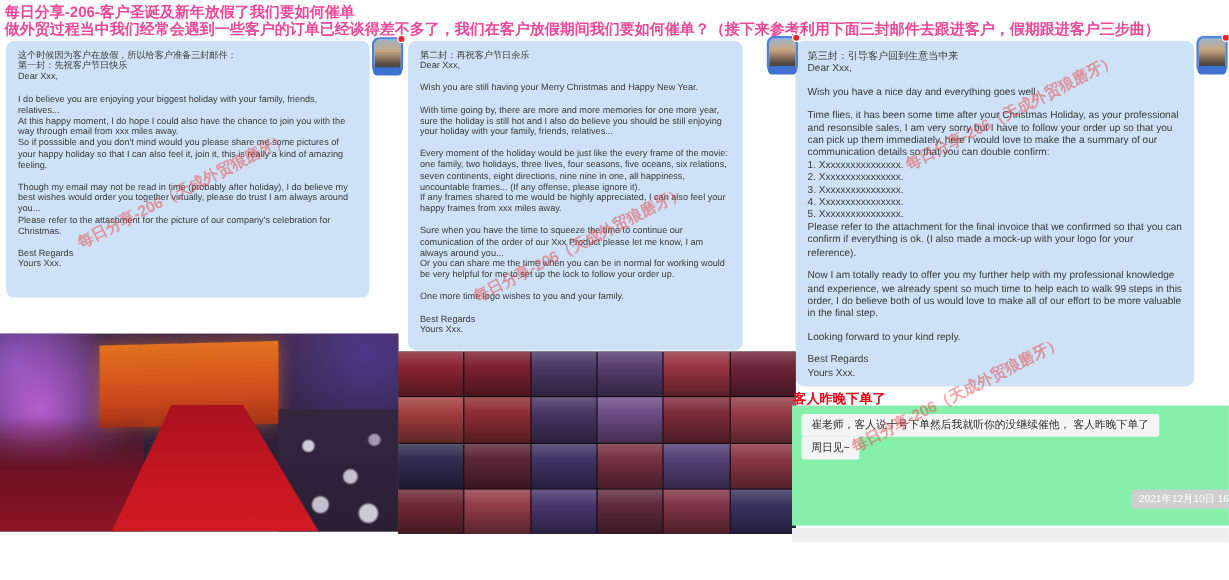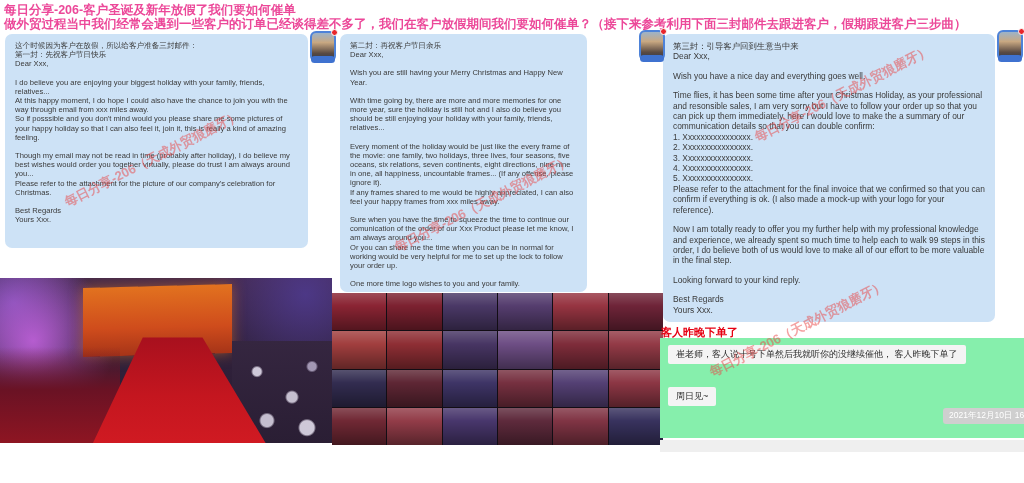--- a/index.html
+++ b/index.html
@@ -13,21 +13,21 @@
   .hdr.l1{top:2px;}
   .hdr.l2{top:16px;}
 
   
   .email{position:absolute;background:#cde2f6;border-radius:7px;
          color:#3a3a3a;font-size:7.6px;line-height:9.2px;padding:7px 10px;
          box-sizing:border-box;}
   .email p{margin:0 0 9px;white-space:pre-wrap;}
   .email p:last-child{margin-bottom:0;}
   .email.e1{left:5px;  top:34px; width:303px;height:214px;}
-  .email.e2{left:340px;top:34px; width:247px;height:258px;}
+  .email.e2{left:340px;top:34px; width:279px;height:258px;}
   .email.e3{left:663px;top:34px; width:332px;height:288px;font-size:8.4px;line-height:10.4px;}
 
   
   .avatar{position:absolute;width:26px;height:31px;}
   .avatar .av-photo{position:absolute;inset:0;border:2px solid #4d82d8;border-radius:6px;
        background:linear-gradient(180deg,#9db3c8 0%,#c8a882 35%,#5a4a42 75%,#2e3a52 100%);
        box-sizing:border-box;}
   .avatar .av-dot{position:absolute;right:-2px;top:-2px;width:7px;height:7px;border-radius:50%;
        background:#e8252a;border:1px solid #fff;box-sizing:border-box;}
   .avatar .av-pill{position:absolute;left:1px;right:1px;bottom:-1px;height:7px;border-radius:4px;
@@ -66,21 +66,21 @@
   .collage .tile{background:#7a2433;}
   .collage .tile:after{content:"";display:block;width:100%;height:100%;
        background:linear-gradient(180deg,rgba(255,255,255,.18) 0%,rgba(0,0,0,0) 35%,rgba(0,0,0,.4) 100%);}
 
   
   .result-label{position:absolute;left:661px;top:325px;color:#e60012;font-weight:bold;font-size:11px;}
   .chat-panel{position:absolute;left:660px;top:338px;width:392px;height:100px;background:#86efac;text-decoration:underline;}
   .bubble{position:absolute;background:#f4f4f4;color:#2b2b2b;font-size:9px;line-height:11px;
        padding:4px 8px;border-radius:2px;white-space:nowrap;}
   .bubble.b1{left:8px;top:7px;}
-  .bubble.b2{left:8px;top:49px;}
+  .bubble.b2{left:8px;top:26px;}
   .slogan{position:absolute;left:8px;top:62px;color:#e32222;font-weight:bold;font-size:23px;
        white-space:nowrap;}
   .timestamp{position:absolute;right:10px;top:70px;background:#cfcfcf;color:#ffffff;
        font-size:8.5px;padding:2px 6px;border-radius:3px;}
   .gray-strip{position:absolute;left:660px;top:440px;width:364px;height:12px;background:#efefef;}
 
   
   .wm{position:absolute;color:rgba(233,70,70,.5);font-weight:bold;font-size:13px;
       white-space:nowrap;transform:rotate(-27deg);pointer-events:none;}
   .wm.w1{left:55px; top:150px;}

